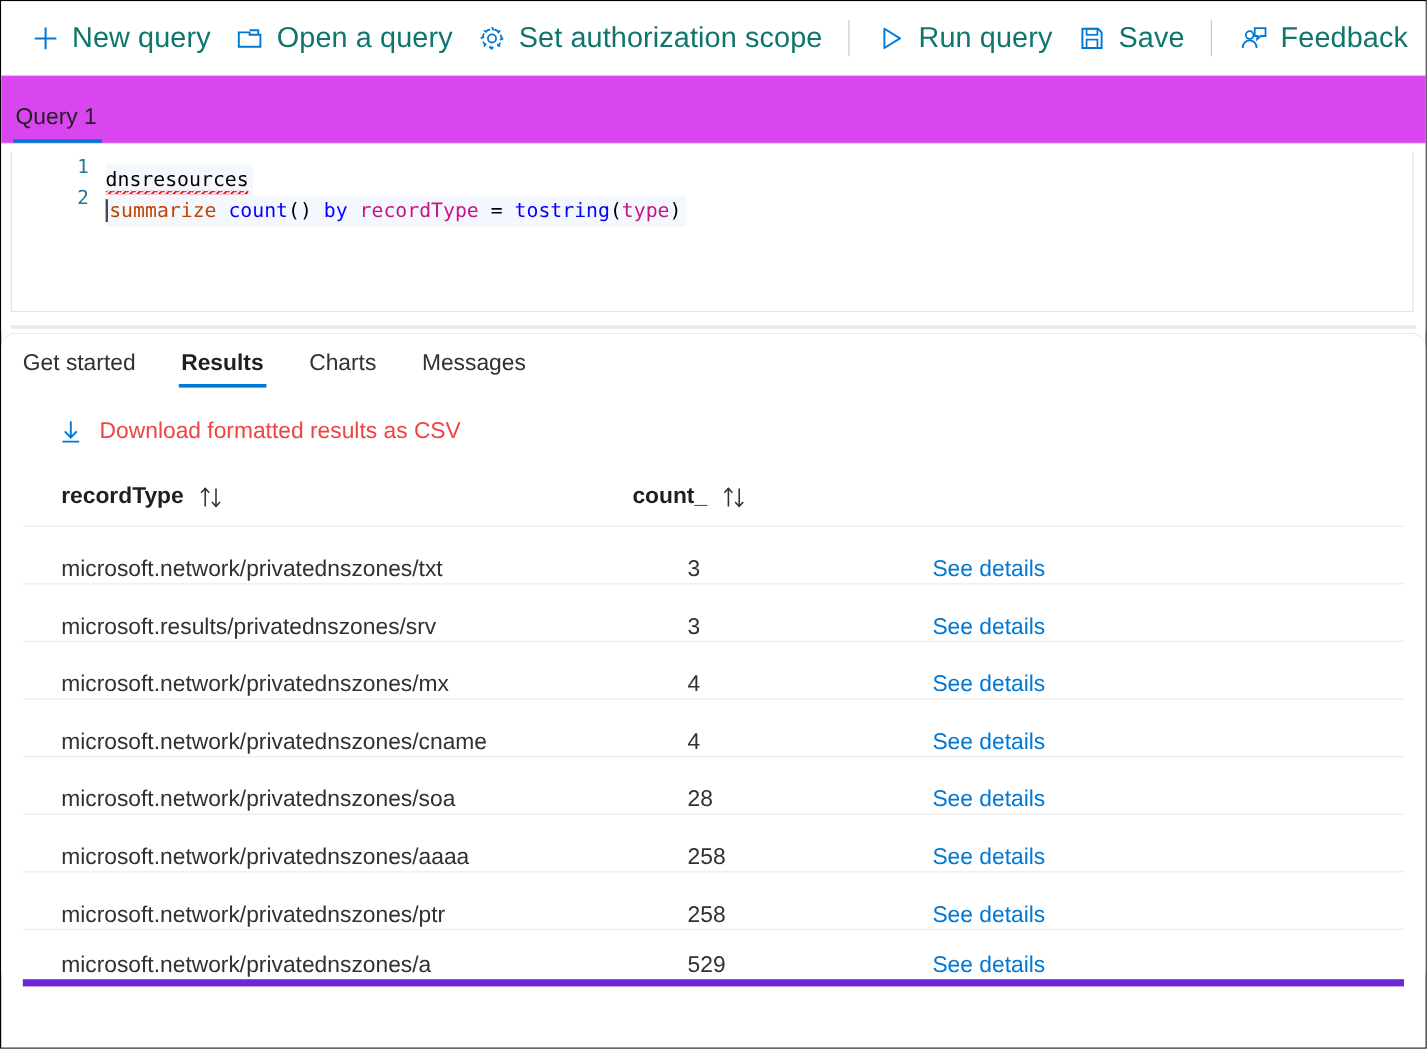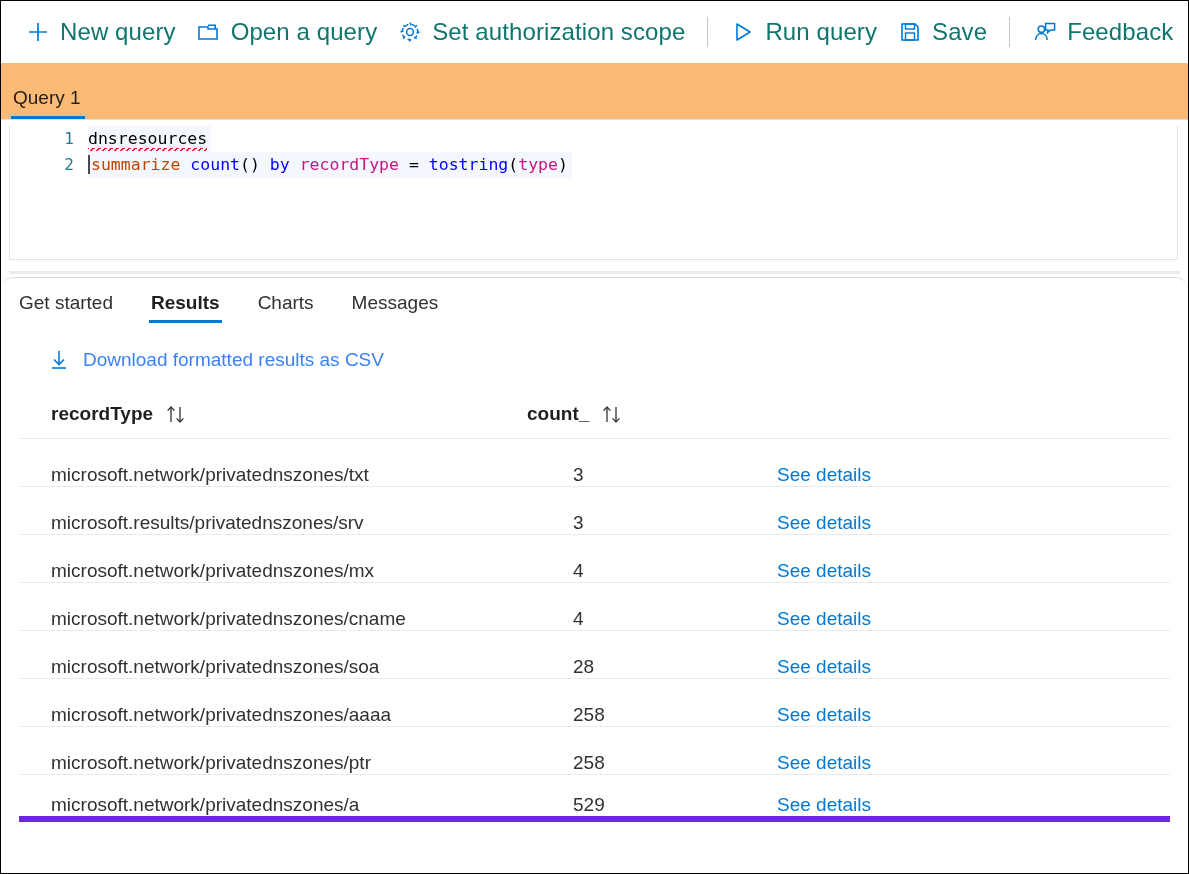--- a/index.html
+++ b/index.html
@@ -59,21 +59,21 @@
     width: 1px;
     height: 30px;
     background: #c8c6c4;
     margin: 0 12px;
     flex: none;
   }
 
   
   .querybar {
     height: 57px;
-    background: #fdba74;
+    background: #d946ef;
     border-bottom: 1px solid #e1dfdd;
     display: flex;
     align-items: flex-end;
     box-sizing: border-box;
   }
   .query-tab {
     position: relative;
     padding: 0 14px 10px 12px;
     font-size: 19px;
     color: #201f1e;
@@ -125,20 +125,21 @@
     line-height: 26px;
     flex: none;
     user-select: none;
   }
   .code-text {
     position: relative;
     line-height: 26px;
     white-space: pre;
     background: #f4f7fd;
     padding-right: 4px;
+    margin-top: 11px;
   }
   .tok-plain  { color: #000000; }
   .tok-kw     { color: #c04600; }
   .tok-fn     { color: #0000ff; }
   .tok-op     { color: #000000; }
   .tok-id     { color: #c71585; }
   .tok-paren  { color: #000000; }
   .squiggle {
     text-decoration: none;
     background-image: repeating-linear-gradient(135deg,
@@ -229,21 +230,21 @@
     align-items: center;
     justify-content: center;
     width: 24px;
     height: 24px;
     margin-right: 12px;
     color: #0078d4;
     flex: none;
   }
   .res-action .lbl {
     font-size: 19px;
-    color: #3b82f6;
+    color: #ef4444;
   }
 
   
   .grid {
     margin: 18px 18px 0 18px;
   }
   .grid-head {
     display: flex;
     align-items: center;
     height: 48px;

